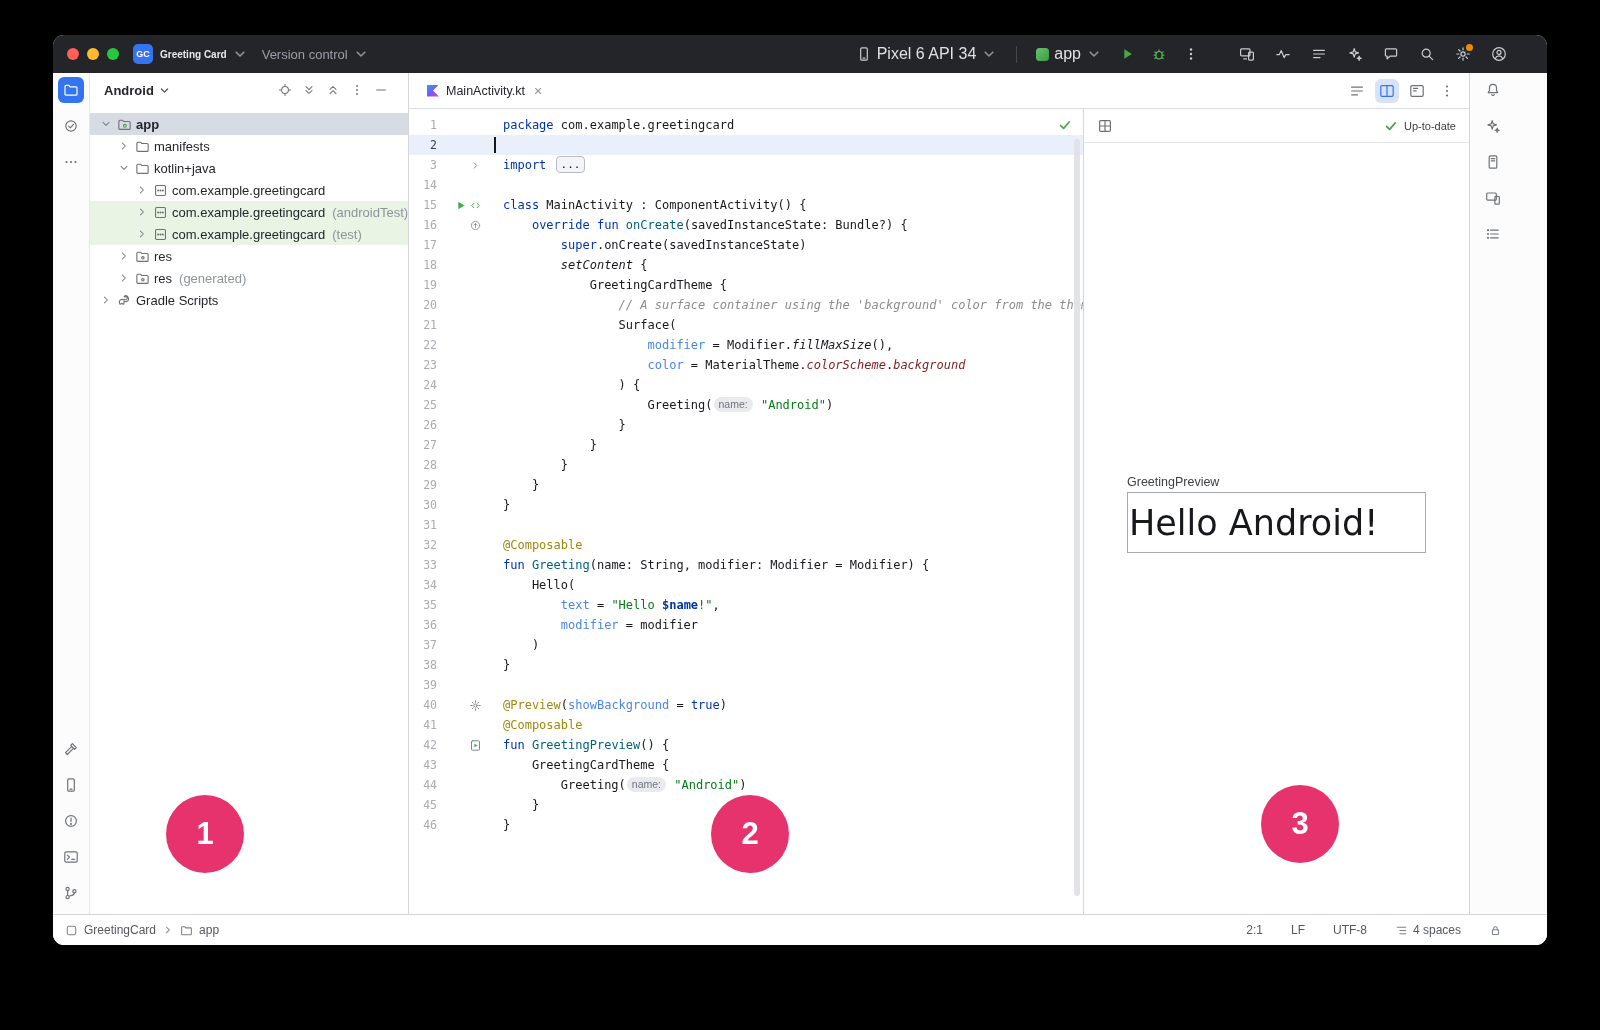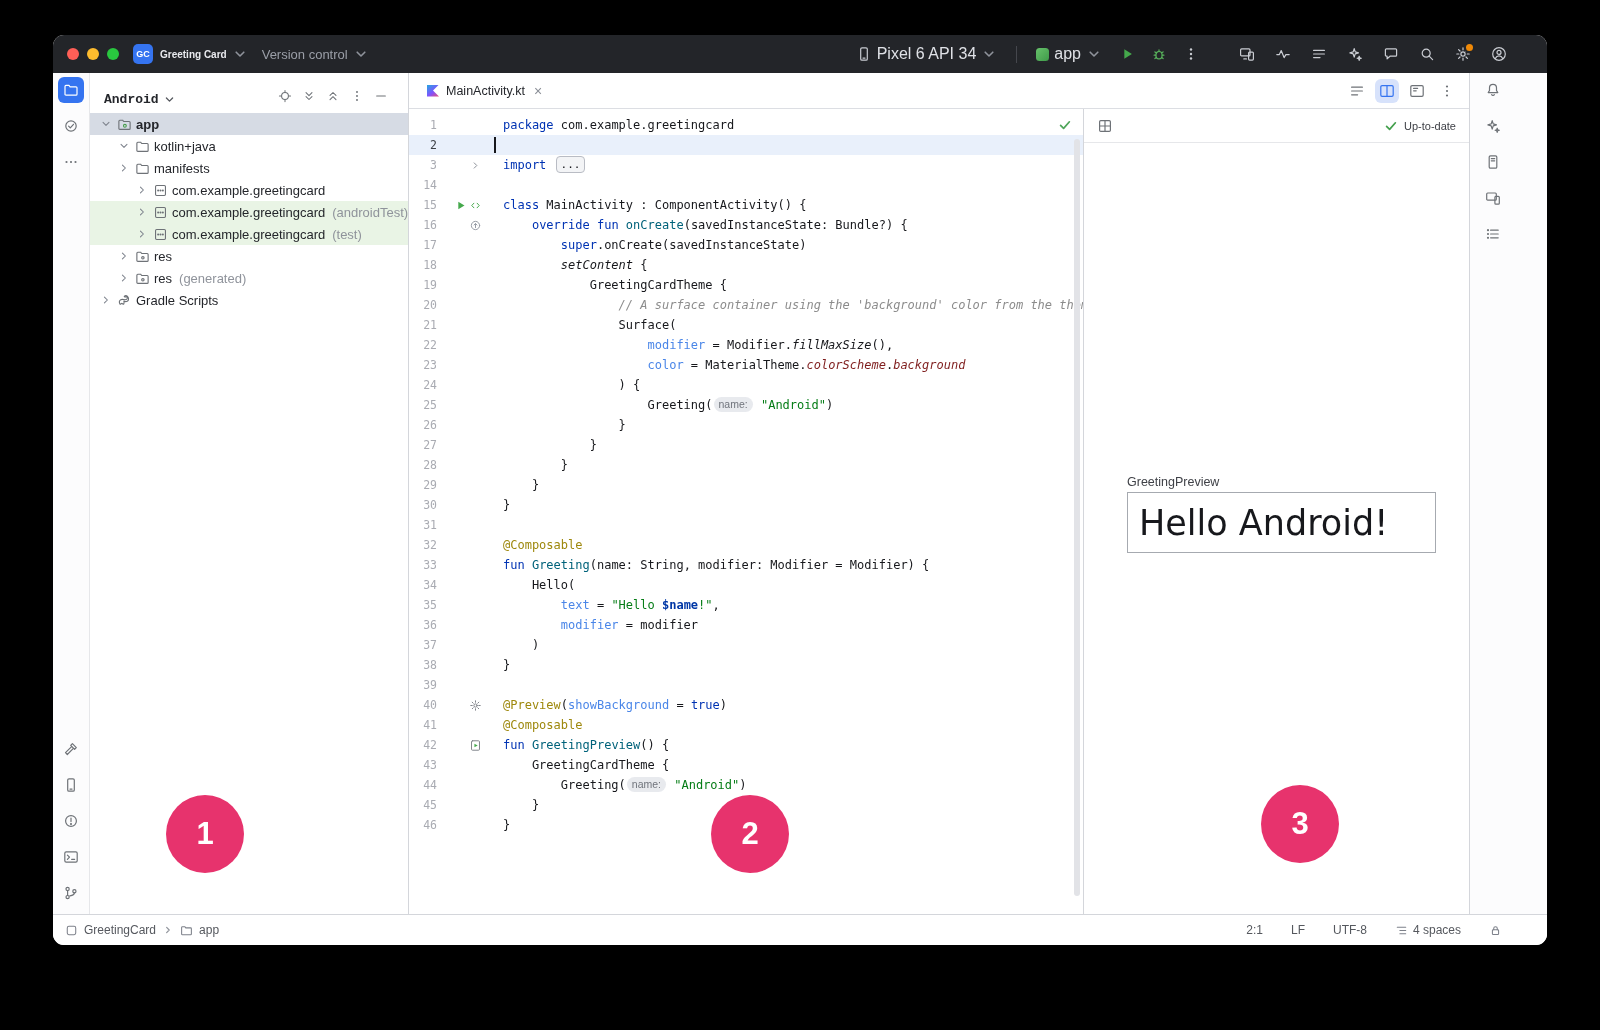--- a/index.html
+++ b/index.html
@@ -37,21 +37,21 @@
   
   .main{flex:1;display:flex;min-height:0;background:#fff;}
   .left-strip{width:36px;flex:none;border-right:1px solid #e6e7ea;display:flex;flex-direction:column;
               align-items:center;padding:4px 0 8px;background:#fcfcfd;}
   .strip-group{display:flex;flex-direction:column;gap:10px;align-items:center;}
   .strip-spacer{flex:1;}
   .left-strip .icon-btn.active{background:#3574f0;color:#fff;}
 
   .project-panel{width:318px;flex:none;border-right:1px solid #d4d6db;display:flex;
                  flex-direction:column;background:#fff;}
-  .pp-header{height:34px;flex:none;display:flex;align-items:flex-end;padding:0 16px 0 14px;font-family:Liberation Mono, monospace;}
+  .pp-header{height:34px;flex:none;display:flex;align-items:center;padding:0 16px 0 14px;}
   .pp-title{display:flex;align-items:center;gap:4px;font-size:13px;font-weight:600;color:#24262b;}
   .pp-title .ic svg{width:13px;height:13px;}
   .pp-icons{margin-left:auto;display:flex;gap:2px;align-items:center;}
   .pp-icons .icon-btn{width:22px;height:22px;}
   .pp-icons .icon-btn svg{width:14px;height:14px;}
   .tree{padding-top:6px;font-size:13px;color:#24262b;overflow:hidden;}
   .tree-row{height:22px;display:flex;align-items:center;gap:4px;}
   .tree-row.selected{background:#d6dbe4;}
   .tree-row.selected .tree-label{font-weight:600;}
   .tree-row.test{background:#e9f4e5;}
@@ -107,21 +107,21 @@
            background:#e2e3e7;}
 
   .preview{flex:1;border-left:1px solid #d4d6db;display:flex;flex-direction:column;min-width:0;}
   .pv-toolbar{height:33px;flex:none;display:flex;align-items:center;padding:0 13px;
               border-bottom:1px solid #e6e7ea;color:#6e7277;}
   .pv-status{margin-left:auto;display:flex;align-items:center;gap:5px;font-size:11px;color:#3f4147;}
   .pv-content{flex:1;position:relative;background:#fff;}
   .pv-item{position:absolute;left:43px;top:332px;}
   .pv-name{font-size:12.5px;color:#3f4147;margin-bottom:3px;}
   .pv-box{width:296px;height:59px;border:1px solid #a6aab0;display:flex;align-items:center;
-          padding-left:11px;font-family:"DejaVu Sans",sans-serif;font-size:35px;color:#17181c;}
+          padding-left:1px;font-family:"DejaVu Sans",sans-serif;font-size:35px;color:#17181c;}
 
   .right-strip{width:67px;flex:none;border-left:1px solid #d4d6db;display:flex;flex-direction:column;
                align-items:flex-start;padding:4px 0 0 10px;gap:10px;background:#fcfcfd;}
 
   
   .statusbar{height:30px;flex:none;border-top:1px solid #d4d6db;display:flex;align-items:center;
              padding:0 45px 0 12px;font-size:12px;color:#55585e;background:#fff;}
   .sb-left{display:flex;align-items:center;gap:6px;}
   .sb-right{margin-left:auto;display:flex;align-items:center;gap:28px;}
   .sb-with-ic{display:flex;align-items:center;gap:5px;}
@@ -414,45 +414,45 @@
                 </svg>
               </span>
               <span class="ic" data-name="folder-app-icon">
                 <svg viewBox="0 0 16 16" fill="none" stroke="currentColor" stroke-width="1.2" stroke-linecap="round" stroke-linejoin="round">
                   <path d="M2 4.4c0-.6.4-1 1-1h3l1.1 1.4h5.9c.6 0 1 .4 1 1v6.4c0 .6-.4 1-1 1H3c-.6 0-1-.4-1-1z"></path>
                   <circle cx="8.4" cy="9.4" r="1.5" stroke="#4a9e4f"></circle>
                 </svg>
               </span>
               <span class="tree-label" data-name="tree-item-label">app</span>
             </div>
+            <div class="tree-row" data-name="tree-item-manifests" style="padding-left: 27px;">
+              <span class="ic chev" data-name="chevron-right-icon">
+                <svg viewBox="0 0 16 16" fill="none" stroke="currentColor" stroke-width="1.2" stroke-linecap="round" stroke-linejoin="round">
+                  <path d="M6.2 4.6L9.6 8l-3.4 3.4"></path>
+                </svg>
+              </span>
+              <span class="ic" data-name="folder-icon">
+                <svg viewBox="0 0 16 16" fill="none" stroke="currentColor" stroke-width="1.2" stroke-linecap="round" stroke-linejoin="round">
+                  <path d="M2 4.4c0-.6.4-1 1-1h3l1.1 1.4h5.9c.6 0 1 .4 1 1v6.4c0 .6-.4 1-1 1H3c-.6 0-1-.4-1-1z"></path>
+                </svg>
+              </span>
+              <span class="tree-label" data-name="tree-item-label">manifests</span>
+            </div>
             <div class="tree-row" data-name="tree-item-kotlin-java" style="padding-left: 27px;">
               <span class="ic chev" data-name="chevron-down-icon">
                 <svg viewBox="0 0 16 16" fill="none" stroke="currentColor" stroke-width="1.2" stroke-linecap="round" stroke-linejoin="round">
                   <path d="M4.6 6.2L8 9.6l3.4-3.4"></path>
                 </svg>
               </span>
               <span class="ic" data-name="folder-icon">
                 <svg viewBox="0 0 16 16" fill="none" stroke="currentColor" stroke-width="1.2" stroke-linecap="round" stroke-linejoin="round">
                   <path d="M2 4.4c0-.6.4-1 1-1h3l1.1 1.4h5.9c.6 0 1 .4 1 1v6.4c0 .6-.4 1-1 1H3c-.6 0-1-.4-1-1z"></path>
                 </svg>
               </span>
               <span class="tree-label" data-name="tree-item-label">kotlin+java</span>
-            </div>
-            <div class="tree-row" data-name="tree-item-manifests" style="padding-left: 27px;">
-              <span class="ic chev" data-name="chevron-right-icon">
-                <svg viewBox="0 0 16 16" fill="none" stroke="currentColor" stroke-width="1.2" stroke-linecap="round" stroke-linejoin="round">
-                  <path d="M6.2 4.6L9.6 8l-3.4 3.4"></path>
-                </svg>
-              </span>
-              <span class="ic" data-name="folder-icon">
-                <svg viewBox="0 0 16 16" fill="none" stroke="currentColor" stroke-width="1.2" stroke-linecap="round" stroke-linejoin="round">
-                  <path d="M2 4.4c0-.6.4-1 1-1h3l1.1 1.4h5.9c.6 0 1 .4 1 1v6.4c0 .6-.4 1-1 1H3c-.6 0-1-.4-1-1z"></path>
-                </svg>
-              </span>
-              <span class="tree-label" data-name="tree-item-label">manifests</span>
             </div>
             <div class="tree-row" data-name="tree-item-com-example-greetingcard" style="padding-left: 45px;">
               <span class="ic chev" data-name="chevron-right-icon">
                 <svg viewBox="0 0 16 16" fill="none" stroke="currentColor" stroke-width="1.2" stroke-linecap="round" stroke-linejoin="round">
                   <path d="M6.2 4.6L9.6 8l-3.4 3.4"></path>
                 </svg>
               </span>
               <span class="ic" data-name="package-icon">
                 <svg viewBox="0 0 16 16" fill="none" stroke="currentColor" stroke-width="1.2" stroke-linecap="round" stroke-linejoin="round">
                   <rect x="2.7" y="2.7" width="10.6" height="10.6" rx="1.2"></rect>

